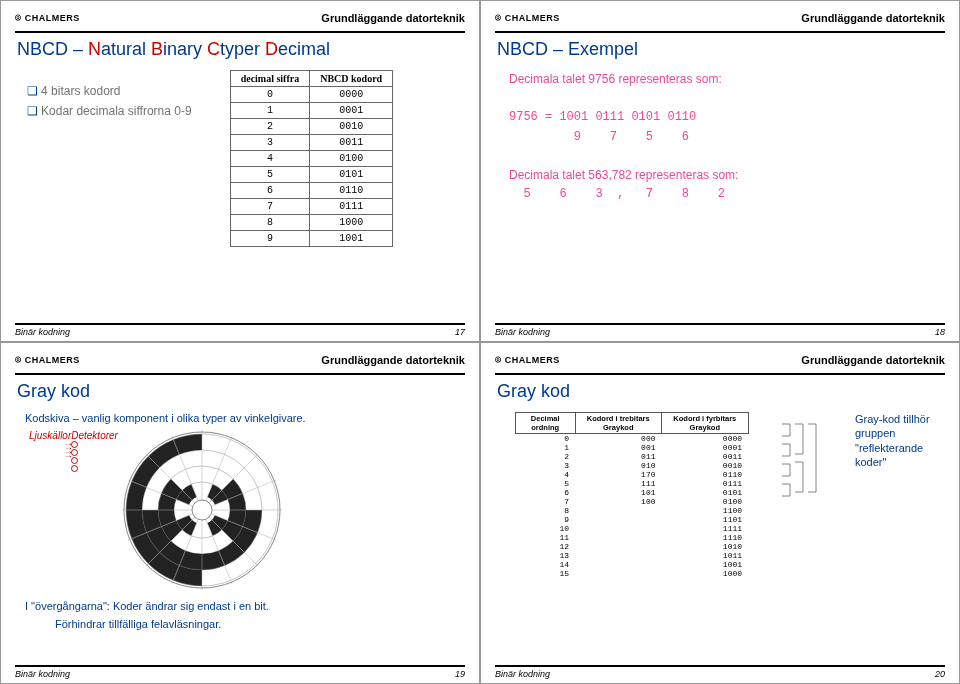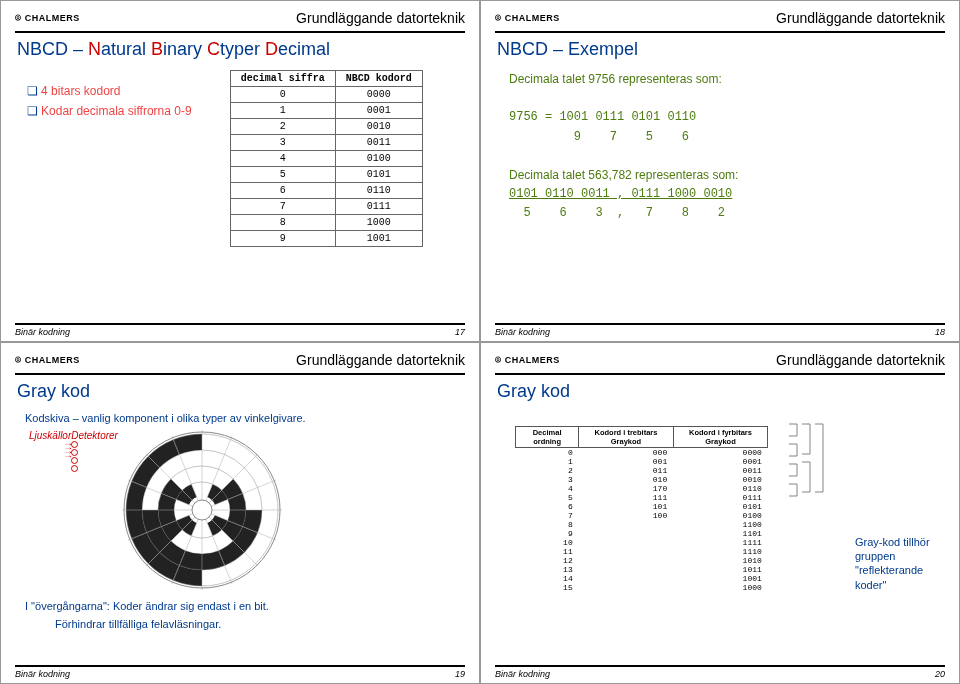--- a/index.html
+++ b/index.html
@@ -36,22 +36,22 @@
   .logo {
     font-weight: bold;
     font-size: 9px;
     letter-spacing: 0.5px;
   }
   .logo::before {
     content: "⌾ ";
     font-size: 10px;
   }
   .subj {
-    font-weight: normal;
-    font-size: 14px;
+    font-weight: bold;
+    font-size: 11px;
   }
   .rule {
     height: 2px;
     background: #000;
     margin-bottom: 6px;
   }
   .title {
     font-size: 18px;
     color: #003a8c;
     margin: 4px 0 10px 2px;
@@ -66,34 +66,34 @@
     display: flex;
     justify-content: space-between;
     font-size: 9px;
     font-style: italic;
     padding-top: 2px;
     align-items: center;
   }
   .body { display: flex; gap: 18px; }
   ul.sq { list-style: none; padding: 0 0 0 12px; margin: 14px 0 0 0; }
   ul.sq li::before { content: "❏ "; color: #003a8c; }
-  ul.sq li { font-size: 12px; color: #ef4444; margin-bottom: 6px; }
+  ul.sq li { font-size: 12px; color: #737373; margin-bottom: 6px; }
   table.nb {
     border-collapse: collapse;
     font-size: 10px;
     margin-left: 20px;
   }
   table.nb th, table.nb td {
     border: 1px solid #666;
     padding: 2px 10px;
     text-align: center;
     font-family: "Courier New", monospace;
   }
-  table.nb th { font-family: Liberation Mono, monospace; font-weight: bold; text-align: right; }
-  .exbody { color: #4d7c0f; font-size: 12px; line-height: 1.6; padding-left: 14px; }
+  table.nb th { font-family: Liberation Serif, serif; font-weight: bold; text-align: right; }
+  .exbody { color: #ec4899; font-size: 12px; line-height: 1.6; padding-left: 14px; }
   .mono { font-family: "Courier New", monospace; white-space: pre; }
   .graytxt { font-size: 11px; color: #003a8c; margin: 4px 0 6px 10px; }
   .redlbl { color: #c00; font-style: italic; font-size: 10px; }
   table.gray {
     border-collapse: collapse;
     font-size: 8px;
     font-family: "Courier New", monospace;
   }
   table.gray th { border: 1px solid #555; padding: 1px 4px; font-family: Arial; font-size: 7.5px; }
   table.gray td { padding: 0 6px; text-align: right; }
@@ -181,21 +181,20 @@
     <span class="logo">CHALMERS</span>
     <span class="subj">Grundläggande datorteknik</span>
   </div>
   <div class="rule"></div>
   <div class="title">NBCD – Exempel</div>
   <div class="exbody">
     <div>Decimala talet 9756 representeras som:</div><br>
     <div class="mono">9756 = 1001 0111 0101 0110</div>
     <div class="mono">         9    7    5    6</div><br>
     <div>Decimala talet 563,782 representeras som:</div>
-    <div class="mono" style="text-decoration:underline">0101 0110 0011 , 0111 1000 0010</div>
     <div class="mono">  5    6    3  ,   7    8    2</div>
   </div>
   <div class="foot">
     <span>Binär kodning</span>
     <span>18</span>
   </div>
 </div>
 
 <div class="slide">
   <div class="hdr">
@@ -280,21 +279,21 @@
   </div>
 </div>
 
 <div class="slide">
   <div class="hdr">
     <span class="logo">CHALMERS</span>
     <span class="subj">Grundläggande datorteknik</span>
   </div>
   <div class="rule"></div>
   <div class="title">Gray kod</div>
-  <div style="display:flex;gap:16px;align-items:flex-end;margin-left:20px">
+  <div style="display:flex;gap:28px;align-items:flex-start;margin-left:20px">
     <table class="gray">
       <tbody>
             <tr>
         <th>Decimal ordning</th>
         <th>Kodord i trebitars Graykod</th>
         <th>Kodord i fyrbitars Graykod</th>
       </tr>
       </tbody>
           <tbody id="gray-rows">
             <tr>

